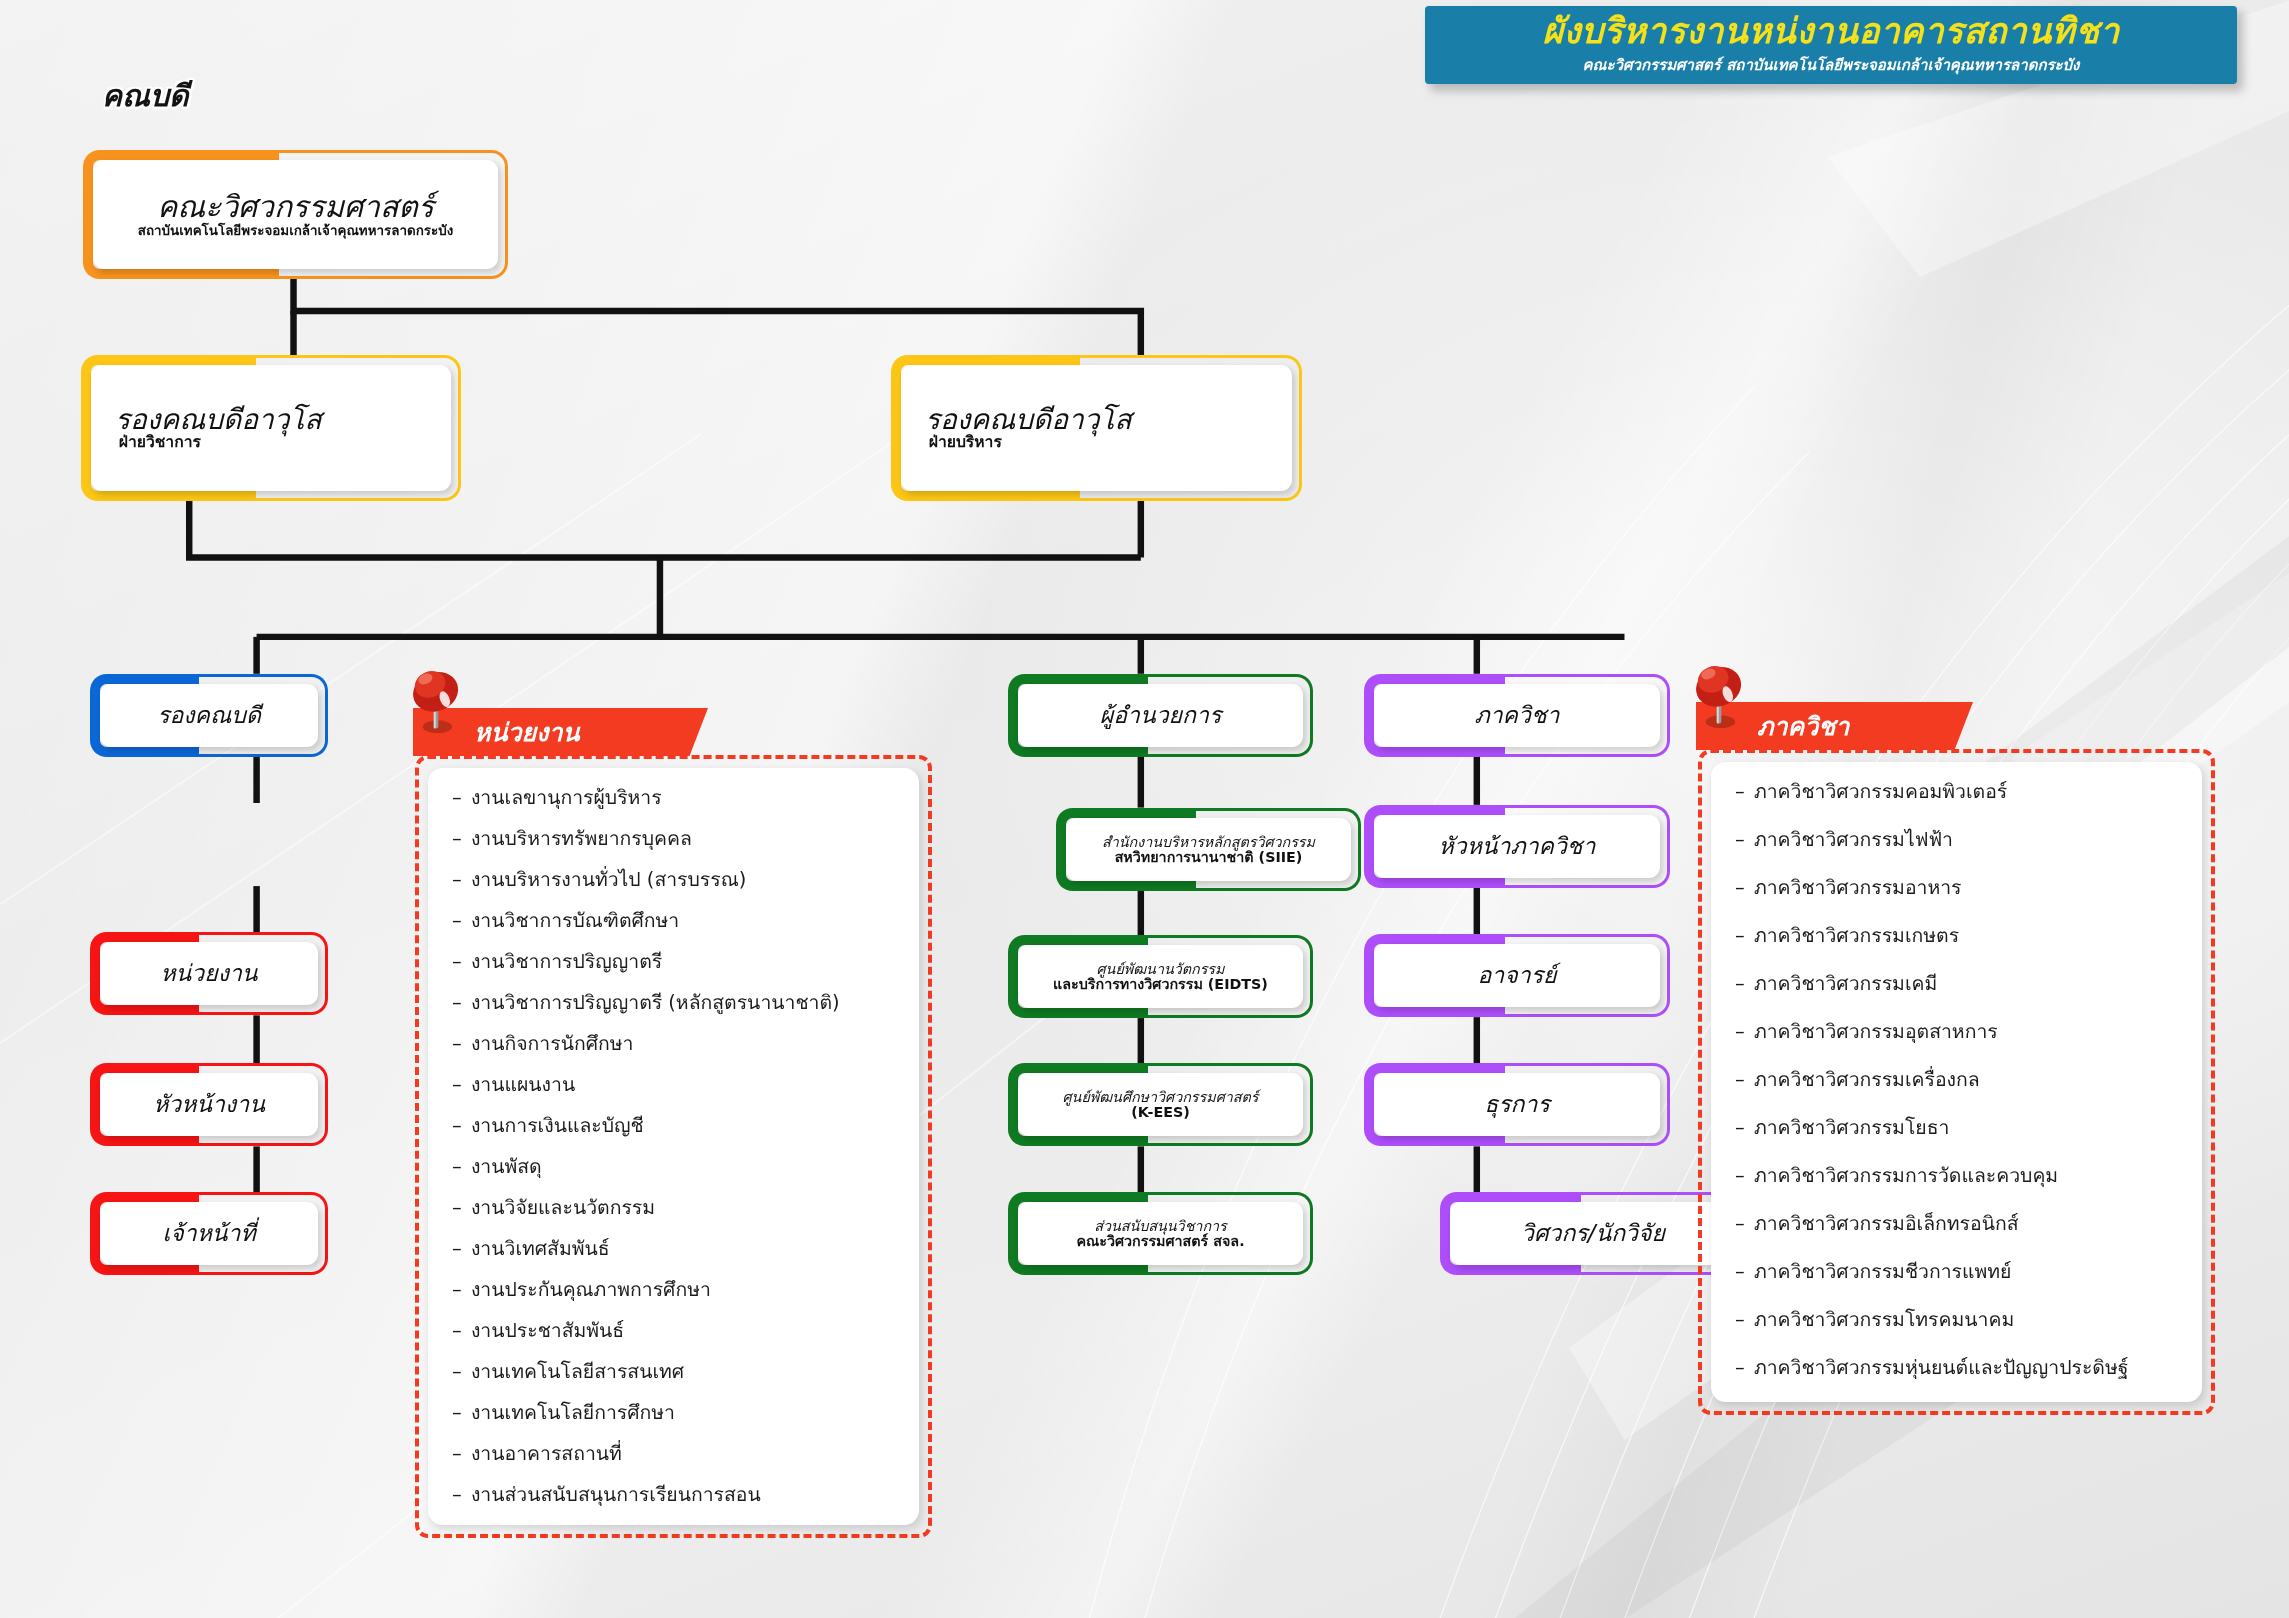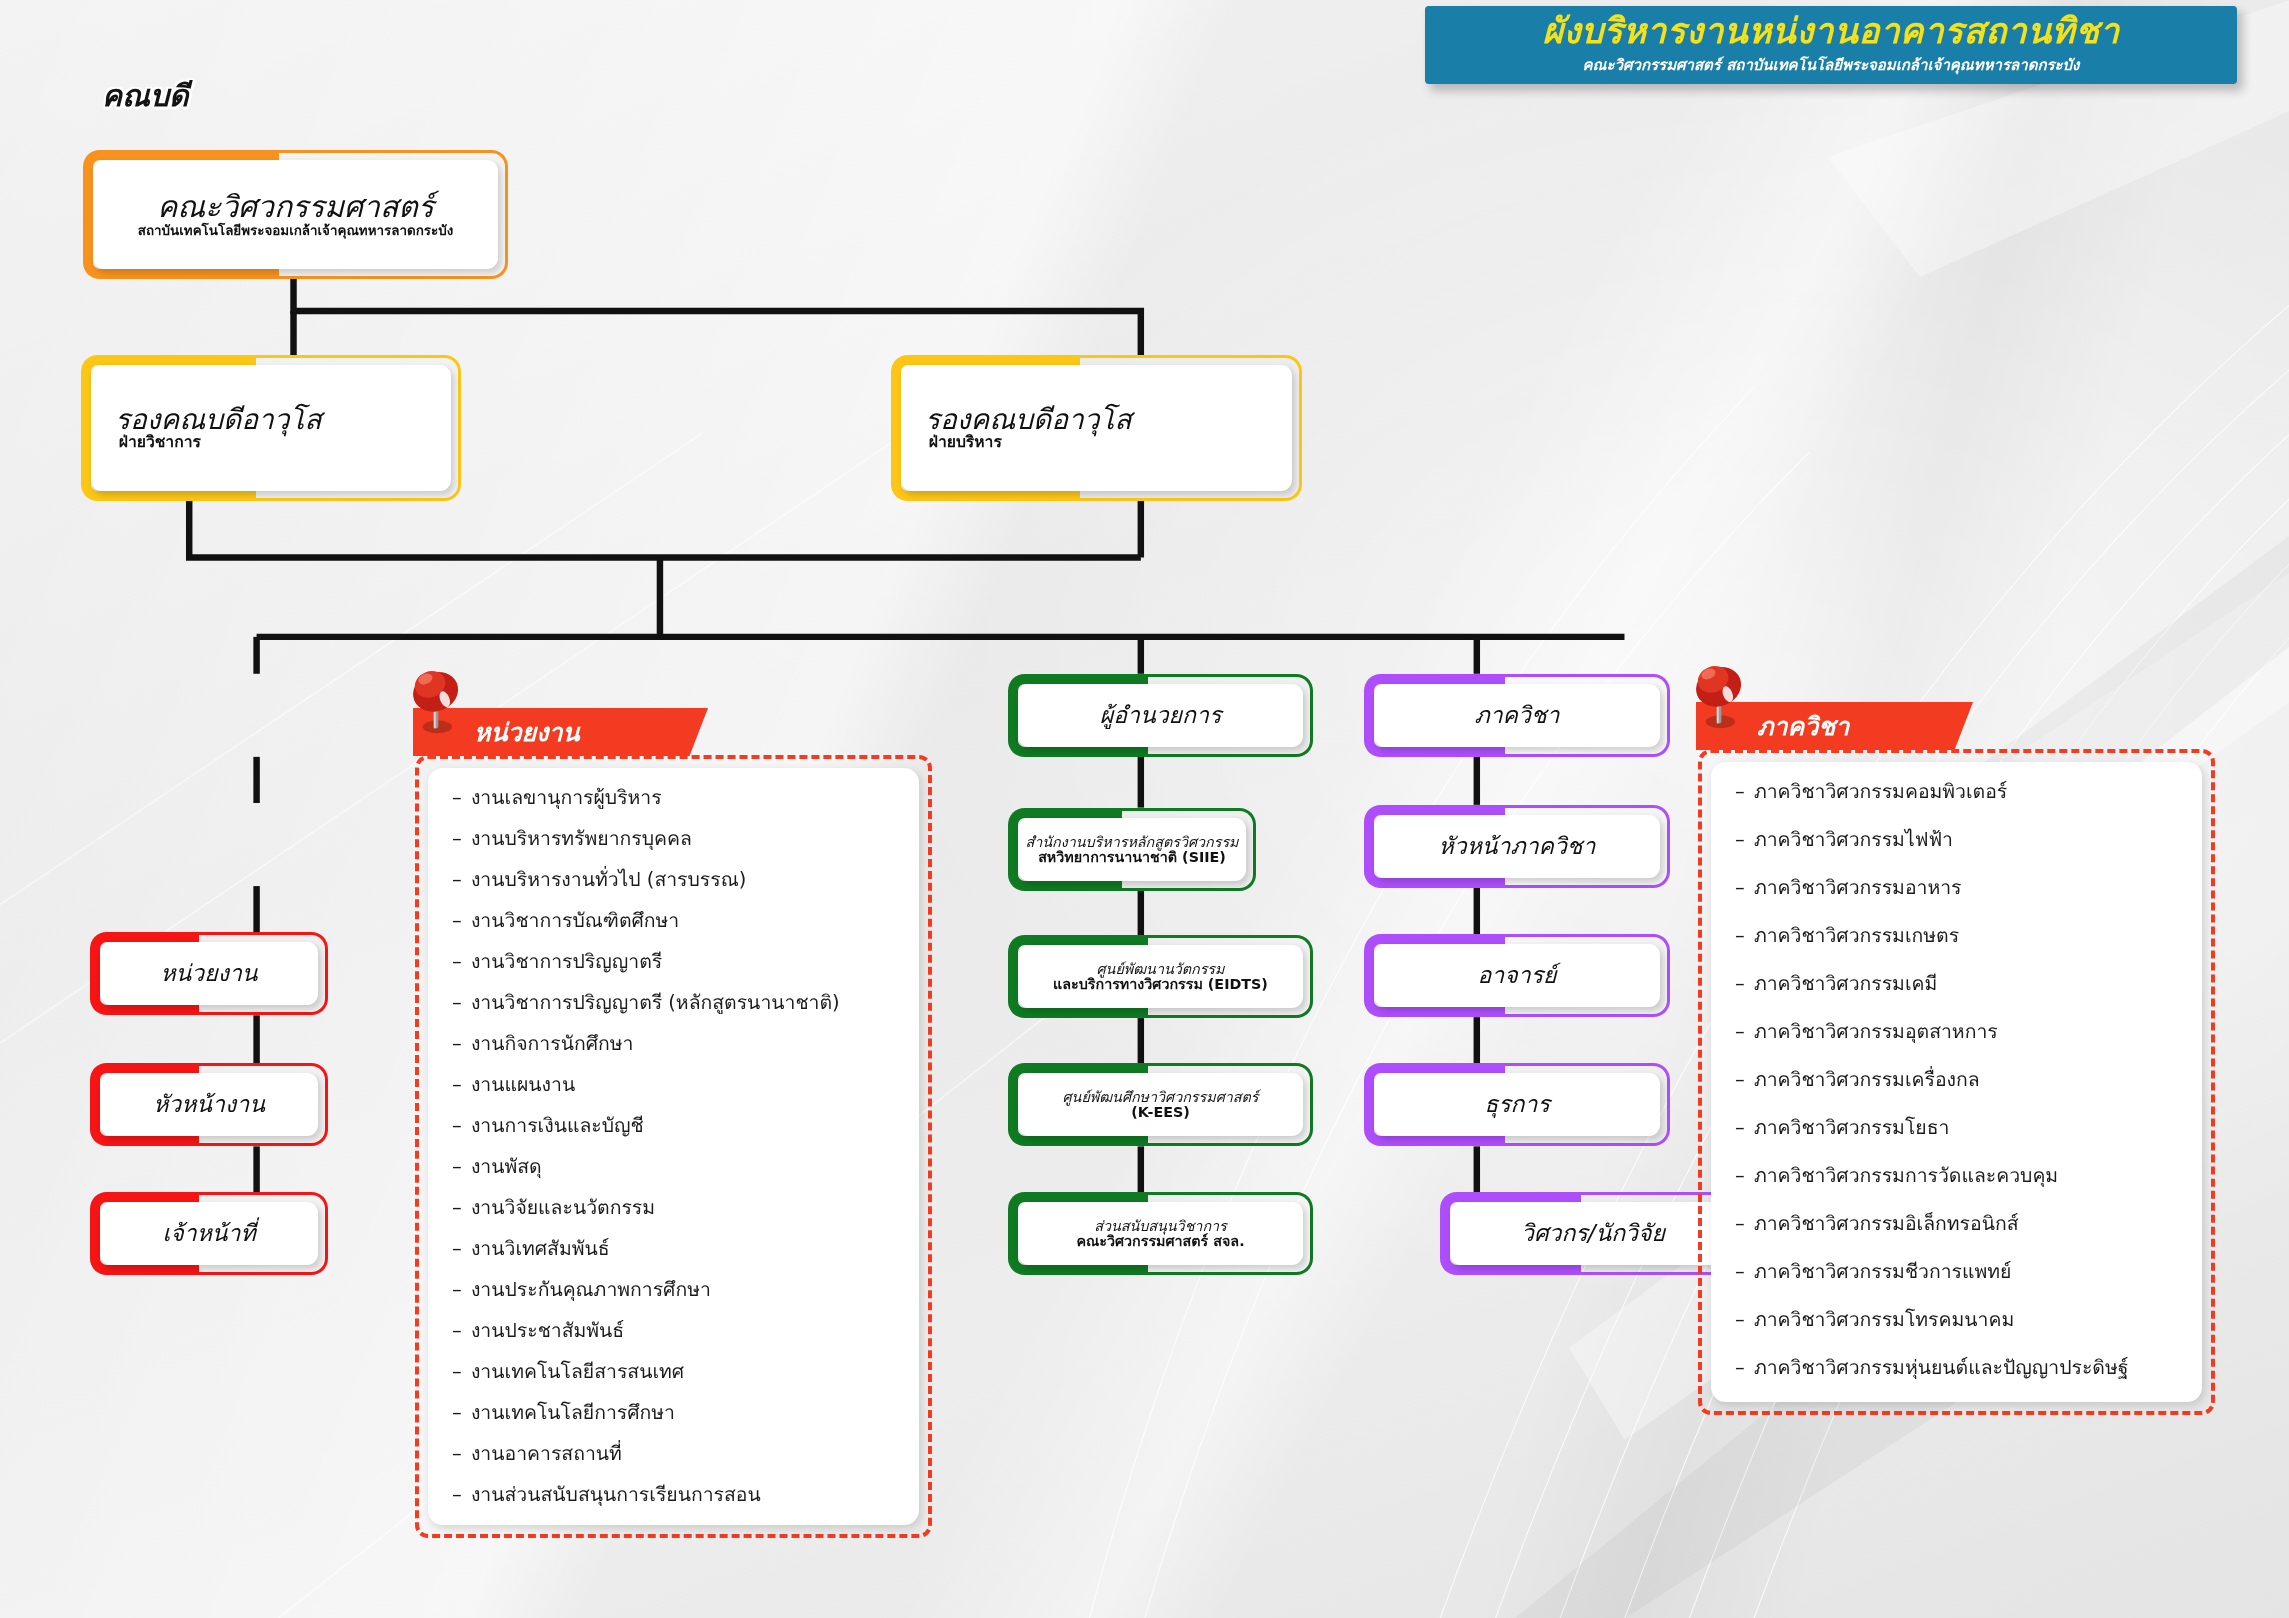--- a/index.html
+++ b/index.html
@@ -298,20 +298,27 @@
 
   <div class="node n-vdean" style="left:891px; top:355px; width:411px; height:146px;">
     <div class="frame-left" style="border-color:#fcc616;"></div>
     <div class="frame-right" style="border-color:#fcc616;"></div>
     <div class="card" style="align-items:flex-start; padding-left:24px;">
       <div class="line1">รองคณบดีอาวุโส</div>
       <div class="line2">ฝ่ายบริหาร</div>
     </div>
   </div>
 
+  <div class="node n-small" style="left:90px; top:674px; width:238px; height:83px;">
+    <div class="frame-left" style="border-color:#0c67d6;"></div>
+    <div class="frame-right" style="border-color:#0c67d6;"></div>
+    <div class="card">
+      <div class="line1">รองคณบดี</div>
+    </div>
+  </div>
 
 
   <div class="node n-small" style="left:90px; top:932px; width:238px; height:83px;">
     <div class="frame-left" style="border-color:#f71414;"></div>
     <div class="frame-right" style="border-color:#f71414;"></div>
     <div class="card">
       <div class="line1">หน่วยงาน</div>
     </div>
   </div>
 
@@ -332,21 +339,21 @@
   </div>
 
   <div class="node n-small" style="left:1008px; top:674px; width:305px; height:83px;">
     <div class="frame-left" style="border-color:#0f7a22;"></div>
     <div class="frame-right" style="border-color:#0f7a22;"></div>
     <div class="card">
       <div class="line1">ผู้อำนวยการ</div>
     </div>
   </div>
 
-  <div class="node n-green2" style="left:1008px; top:808px; width:248px; height:83px;">
+  <div class="node n-green2" style="left:1056px; top:808px; width:305px; height:83px;">
     <div class="frame-left" style="border-color:#0f7a22;"></div>
     <div class="frame-right" style="border-color:#0f7a22;"></div>
     <div class="card">
       <div class="line1">สำนักงานบริหารหลักสูตรวิศวกรรม</div>
       <div class="line2">สหวิทยาการนานาชาติ (SIIE)</div>
     </div>
   </div>
 
   <div class="node n-green2" style="left:1008px; top:935px; width:305px; height:83px;">
     <div class="frame-left" style="border-color:#0f7a22;"></div>

